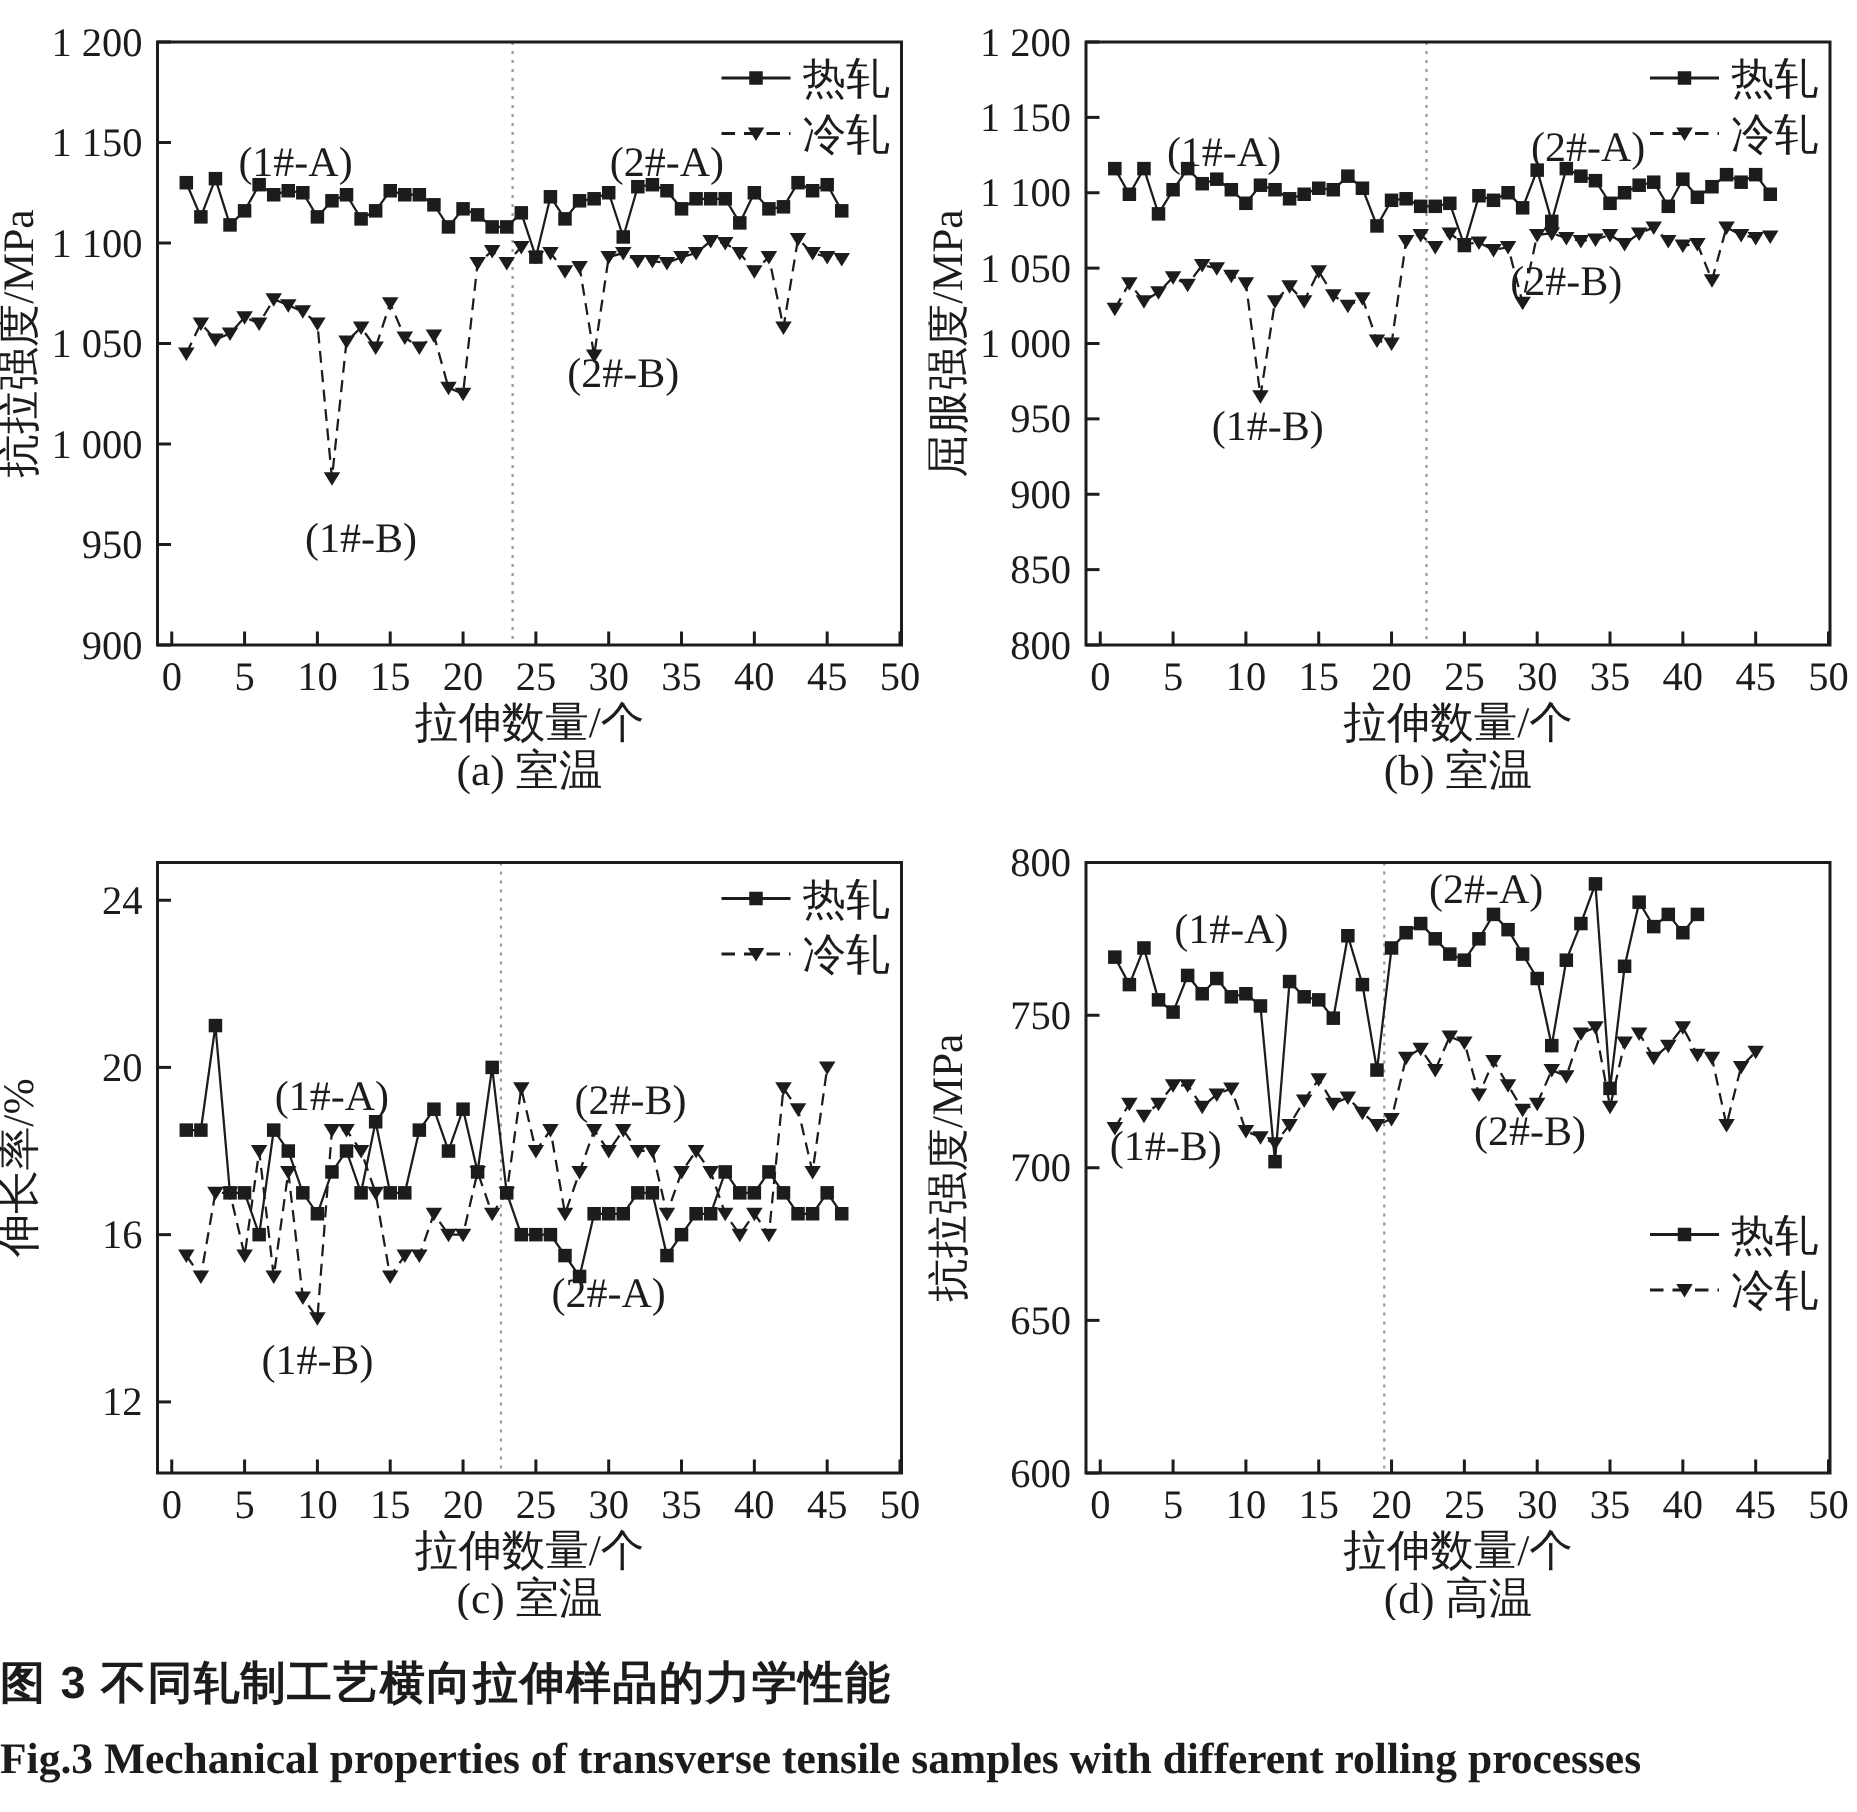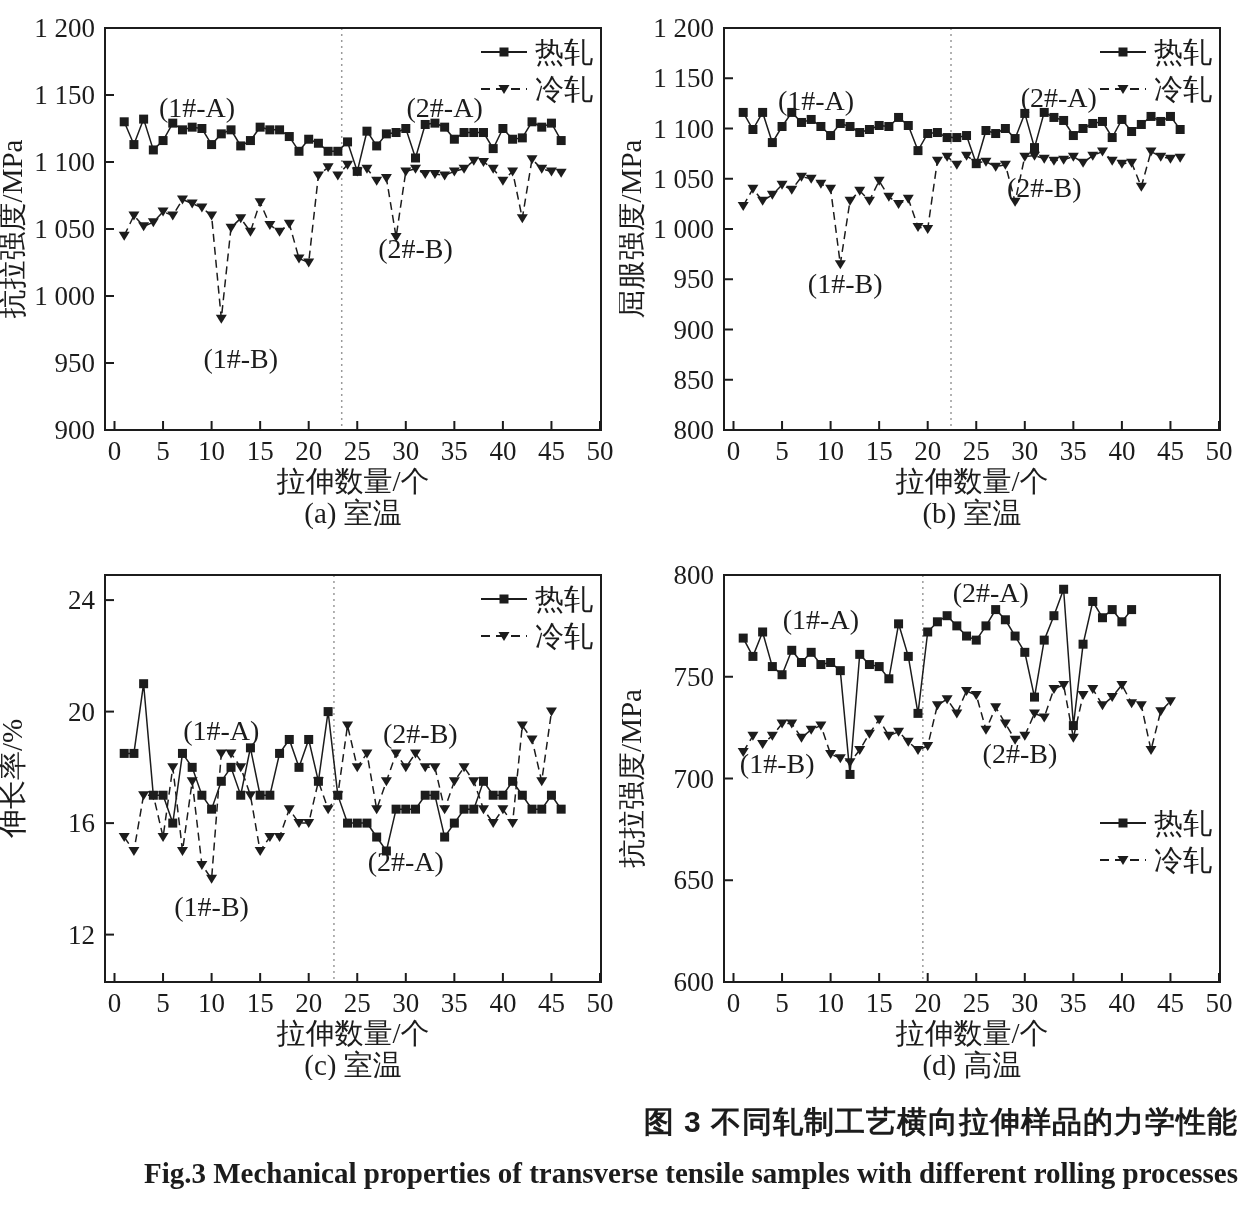--- a/index.html
+++ b/index.html
@@ -1,21 +1,21 @@
 <!DOCTYPE html>
 <html><head>
 <meta charset="utf-8">
 <style>
   html,body{margin:0;padding:0;background:#ffffff;}
   body{width:1238px;height:1208px;font-family:"Liberation Serif","DejaVu Serif",serif;color:#1c1c1c;}
   .figure-grid{display:grid;grid-template-columns:619px 619px;grid-template-rows:540px 540px;width:1238px;height:1080px;}
   .cell{width:619px;height:540px;position:relative;}
-  .captions{width:1238px;text-align:right;}
+  .captions{width:1238px;text-align:left;}
   .cap-zh{margin:22px 0 0 0;font-family:"Liberation Sans","DejaVu Sans",sans-serif;font-weight:bold;font-size:30px;letter-spacing:1px;}
-  .cap-en{margin:14px 0 16px 0;font-family:"Liberation Serif","DejaVu Serif",serif;font-weight:bold;font-size:29px;padding-left:40px;}
+  .cap-en{margin:14px 0 16px 0;font-family:"Liberation Serif","DejaVu Serif",serif;font-weight:bold;font-size:29px;}
   svg text{font-family:"Liberation Serif","DejaVu Serif",serif;}
 </style>
 </head>
 <body>
 
 <div class="page">
   <div class="figure-grid">
     <div class="cell"><svg width="619" height="540" viewBox="0 0 619 540">
           <line x1="341.714" y1="28" x2="341.714" y2="430" stroke="#9a9a9a" stroke-width="1.5" stroke-dasharray="2 4"></line>
           <rect x="105" y="28" width="496" height="402" fill="none" stroke="#1c1c1c" stroke-width="2"></rect>

